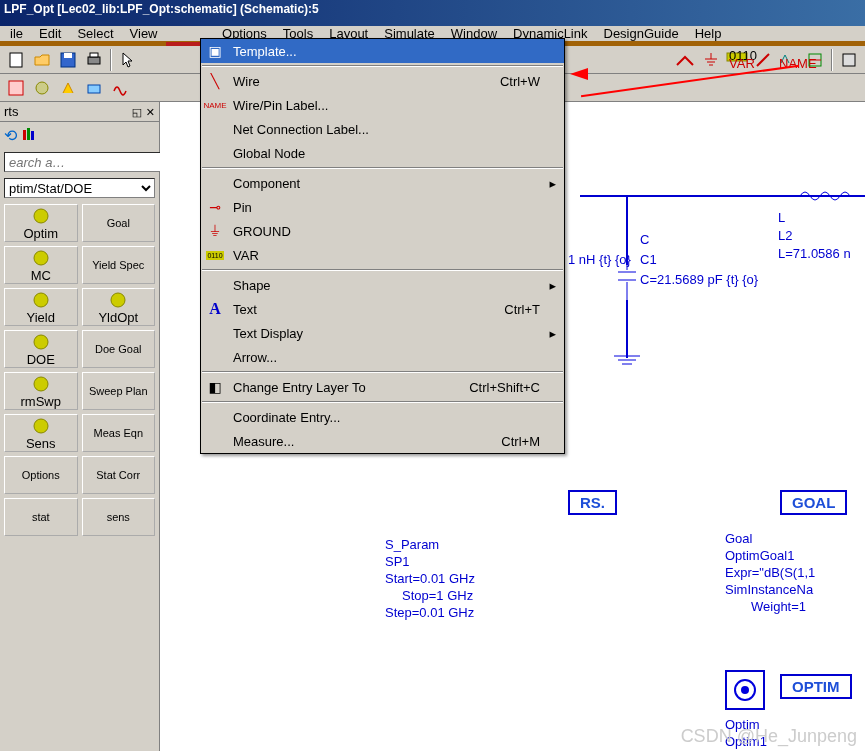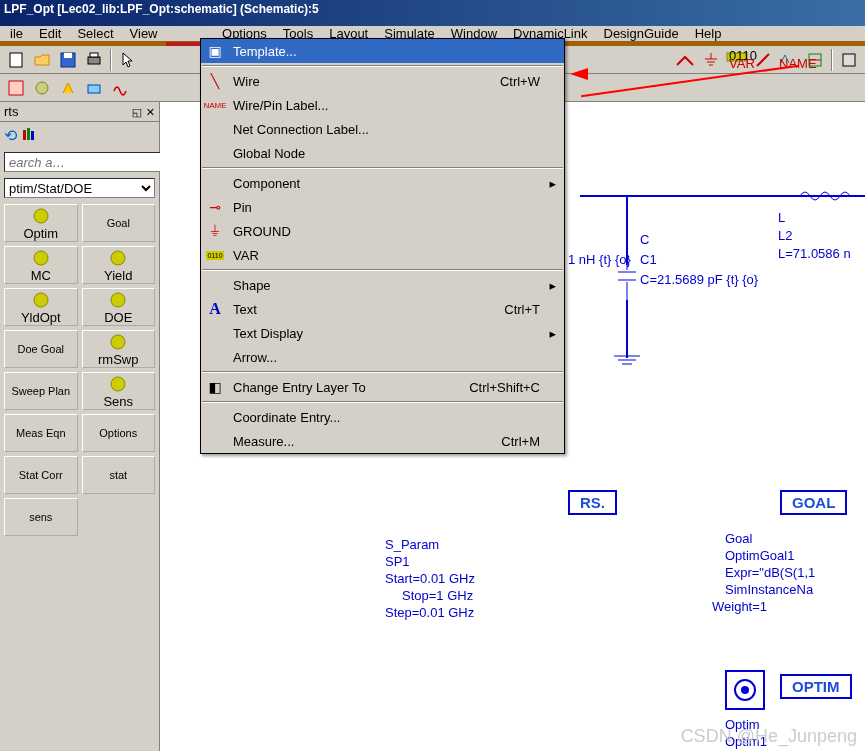--- a/index.html
+++ b/index.html
@@ -208,20 +208,21 @@
           </svg>
           <span>Optim</span>
         </div>
       <div class="pbtn">Goal</div>
       <div class="pbtn gear">
           <svg class="gear-icon">
             <circle cx="10" cy="10" r="7" fill="#cc0" stroke="#880"></circle>
           </svg>
           <span>MC</span>
         </div>
+      <div class="pbtn">Yield Spec</div>
       <div class="pbtn gear">
           <svg class="gear-icon">
             <circle cx="10" cy="10" r="7" fill="#cc0" stroke="#880"></circle>
           </svg>
           <span>Yield</span>
         </div>
       <div class="pbtn gear">
           <svg class="gear-icon">
             <circle cx="10" cy="10" r="7" fill="#cc0" stroke="#880"></circle>
           </svg>
@@ -289,21 +290,21 @@
     <div class="schematic-text" style="top:435px;left:225px">S_Param</div>
     <div class="schematic-text" style="top:452px;left:225px">SP1</div>
     <div class="schematic-text" style="top:469px;left:225px">Start=0.01 GHz</div>
     <div class="schematic-text" style="top:486px;left:242px">Stop=1 GHz</div>
     <div class="schematic-text" style="top:503px;left:225px">Step=0.01 GHz</div>
 
     <div class="schematic-text" style="top:429px;left:565px">Goal</div>
     <div class="schematic-text" style="top:446px;left:565px">OptimGoal1</div>
     <div class="schematic-text" style="top:463px;left:565px">Expr="dB(S(1,1</div>
     <div class="schematic-text" style="top:480px;left:565px">SimInstanceNa</div>
-    <div class="schematic-text" style="top:497px;left:552px">Weight=1</div>
+    <div class="schematic-text" style="top:497px;left:591px">Weight=1</div>
 
     <div class="optim-icon" style="top:568px;left:565px">
         <svg width="28" height="28">
           <circle cx="14" cy="14" r="10" fill="none" stroke="#00d" stroke-width="2"></circle>
           <circle cx="14" cy="14" r="4" fill="#00d"></circle>
         </svg>
       </div>
     <div class="box-label" style="top:572px;left:620px">OPTIM</div>
     <div class="schematic-text" style="top:615px;left:565px">Optim</div>
     <div class="schematic-text" style="top:632px;left:565px">Optim1</div>

